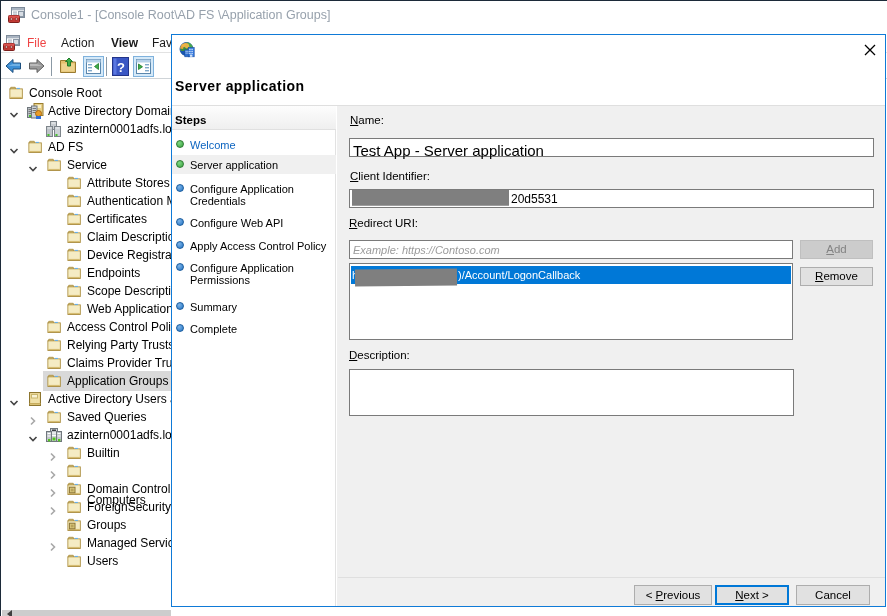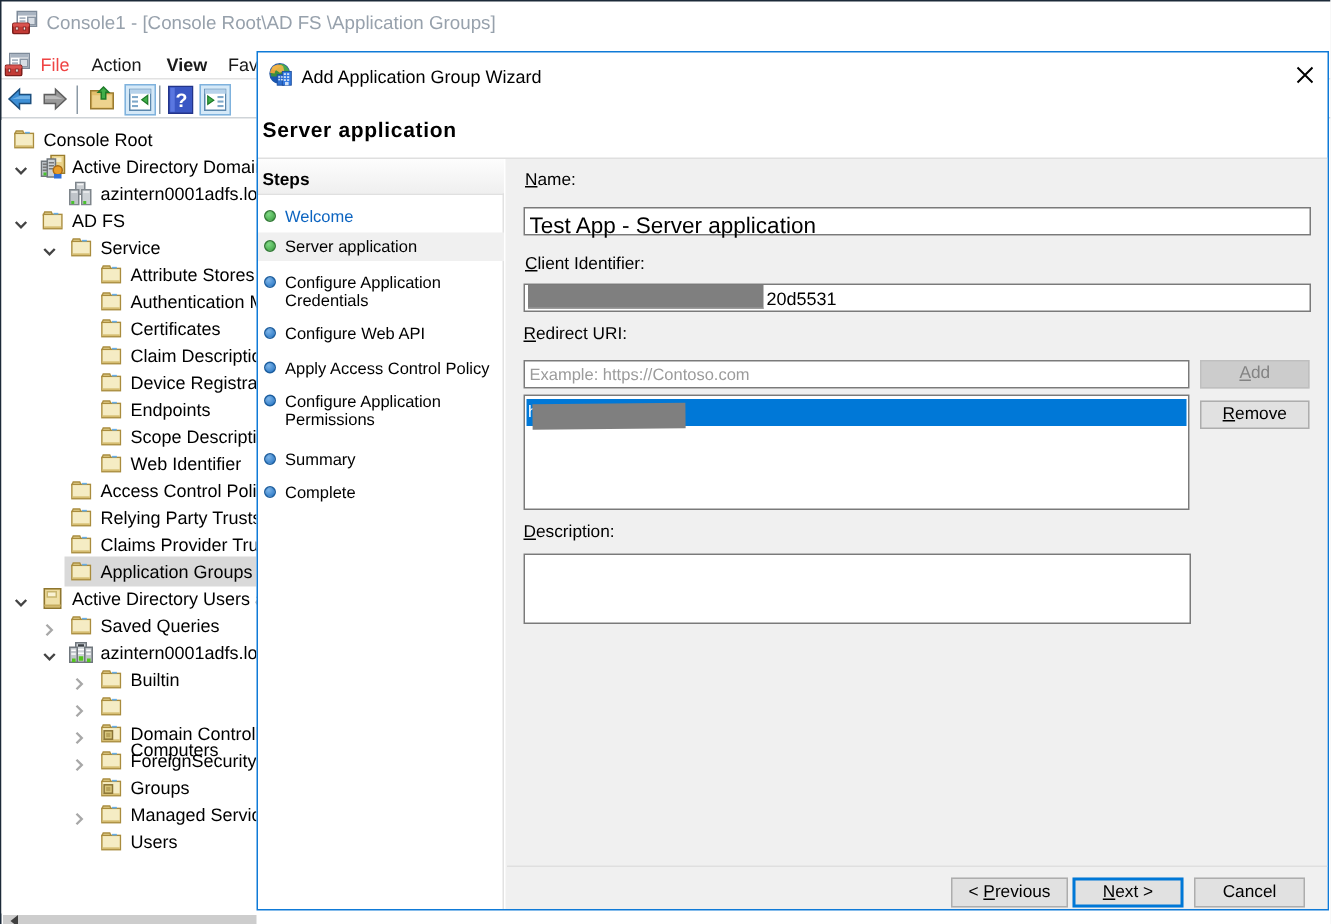--- a/index.html
+++ b/index.html
@@ -152,21 +152,21 @@
         <rect x="8.7" y="2.9" width="3.2" height="1.1" fill="#67aee7"></rect>
       </svg></div>
     <div class="treerow" style="left:86px; top:202px;">Scope Descriptio</div>
     <div class="abs" style="left:65px; top:221px; width:16px; height:16px;"><svg width="16" height="16" viewBox="0 0 16 16">
         <path d="M2 4.2 L2.8 2.3 L7.2 2.3 L8 4.2 Z" fill="#e9d897" stroke="#a98c3e" stroke-width="0.9"></path>
         <rect x="1.9" y="3.9" width="12.4" height="9.6" fill="#efe2a6" stroke="#a98c3e" stroke-width="0.9"></rect>
         <rect x="2.6" y="4.6" width="11" height="7.6" fill="#f5ecc4"></rect>
         <rect x="2.4" y="11.9" width="11.4" height="1.1" fill="#d6bd72"></rect>
         <rect x="8.7" y="2.9" width="3.2" height="1.1" fill="#67aee7"></rect>
       </svg></div>
-    <div class="treerow" style="left:86px; top:220px;">Web Identifier</div>
+    <div class="treerow" style="left:86px; top:220px;">Web Application</div>
     <div class="abs" style="left:45px; top:239px; width:16px; height:16px;"><svg width="16" height="16" viewBox="0 0 16 16">
         <path d="M2 4.2 L2.8 2.3 L7.2 2.3 L8 4.2 Z" fill="#e9d897" stroke="#a98c3e" stroke-width="0.9"></path>
         <rect x="1.9" y="3.9" width="12.4" height="9.6" fill="#efe2a6" stroke="#a98c3e" stroke-width="0.9"></rect>
         <rect x="2.6" y="4.6" width="11" height="7.6" fill="#f5ecc4"></rect>
         <rect x="2.4" y="11.9" width="11.4" height="1.1" fill="#d6bd72"></rect>
         <rect x="8.7" y="2.9" width="3.2" height="1.1" fill="#67aee7"></rect>
       </svg></div>
     <div class="treerow" style="left:66px; top:238px;">Access Control Polic</div>
     <div class="abs" style="left:45px; top:257px; width:16px; height:16px;"><svg width="16" height="16" viewBox="0 0 16 16">
         <path d="M2 4.2 L2.8 2.3 L7.2 2.3 L8 4.2 Z" fill="#e9d897" stroke="#a98c3e" stroke-width="0.9"></path>
@@ -309,21 +309,20 @@
       </svg></div>
     <div class="treerow" style="left:86px; top:472px;">Users</div>
   </div>
 
 <div class="abs" style="left:2px; top:610px; width:169px; height:6px; background:#cdcdcd;"></div>
 <div class="abs" style="left:7px; top:610px; width:0; height:0; border-top:4px solid transparent; border-bottom:4px solid transparent; border-right:5px solid #3f3f3f;"></div>
 
 <div class="abs" style="left:171px; top:34px; width:715px; height:573px; background:#fff; border:1px solid #0f7ad7;">
   <div class="abs" id="dlg" style="left:0; top:0; width:713px; height:571px; overflow:hidden;">
 
-    <div class="abs" style="left:29px; top:9px; font-size:12px; color:#000;">Add Application Group Wizard</div>
 
     <svg class="abs" style="left:692px; top:9px;" width="12" height="12" viewBox="0 0 12 12">
         <path d="M1 1 L11 11 M11 1 L1 11" stroke="#000" stroke-width="1.3"></path>
       </svg>
 
     <div class="abs" style="left:3px; top:43px; font-size:14px; font-weight:bold; letter-spacing:0.45px; color:#000;">Server application</div>
 
     <div class="abs" style="left:0; top:70px; width:713px; height:1px; background:#dfdfdf;"></div>
 
     <div class="abs" style="left:0; top:71px; width:164px; height:500px; background:#fff; border-right:1px solid #e2e2e2;"></div>
@@ -355,27 +354,28 @@
         <div class="lbl" style="left:178px; top:79px;"><u>N</u>ame:</div>
         <div class="field" style="left:177px; top:103px; width:525px; height:19px;">
           <div style="font-size:15px; padding:3px 0 0 3px; white-space:nowrap;">Test App - Server application</div>
         </div>
         <div class="lbl" style="left:178px; top:135px;"><u>C</u>lient Identifier:</div>
         <div class="field" style="left:177px; top:154px; width:525px; height:19px;">
           <div class="abs" style="left:2px; top:0px; width:157px; height:16px; background:#7f7f7f; border-bottom:1px solid #9d9d9d;"></div>
           <div class="abs" style="left:161px; top:2px; font-size:12px;">20d5531</div>
         </div>
         <div class="lbl" style="left:177px; top:182px;"><u>R</u>edirect URI:</div>
-        <div class="field" style="left:177px; top:205px; width:444px; height:19px;">
+        <div class="field" style="left:177px; top:205px; width:444px; height:19px;font-style:italic;">
           <div style="font-size:11px; padding:3px 0 0 3px; color:#9b9b9b; white-space:nowrap;">Example: https://Contoso.com</div>
         </div>
         <div class="btn" style="left:628px; top:205px; width:73px; height:19px; background:#cccccc; border-color:#bfbfbf; color:#838383; line-height:17px;"><u>A</u>dd</div>
         <div class="field" style="left:177px; top:228px; width:444px; height:77px;">
           <div class="abs" style="left:1px; top:2px; width:440px; height:18px; background:#0078d7; color:#fff; font-size:11px; line-height:18px;">
             <span style="position:absolute; left:1px;">h</span>
+            <span style="position:absolute; left:107px;">)/Account/LogonCallback</span>
           </div>
           <div class="abs" style="left:5px; top:5px; width:102px; height:17px; background:#7f7f7f; transform:rotate(-0.6deg);"></div>
         </div>
         <div class="btn" style="left:628px; top:232px; width:73px; height:19px; line-height:17px;"><u>R</u>emove</div>
         <div class="lbl" style="left:177px; top:314px;"><u>D</u>escription:</div>
         <div class="field" style="left:177px; top:334px; width:445px; height:47px;"></div>
         <div class="abs" style="left:166px; top:542px; width:547px; height:1px; background:#dfdfdf;"></div>
         <div class="btn" style="left:462px; top:550px; width:78px; height:20px; line-height:18px;">&lt; <u>P</u>revious</div>
         <div class="btn" style="left:543px; top:550px; width:74px; height:20px; border:2px solid #0078d7; line-height:16px;"><u>N</u>ext &gt;</div>
         <div class="btn" style="left:624px; top:550px; width:74px; height:20px; line-height:18px;">Cancel</div>

